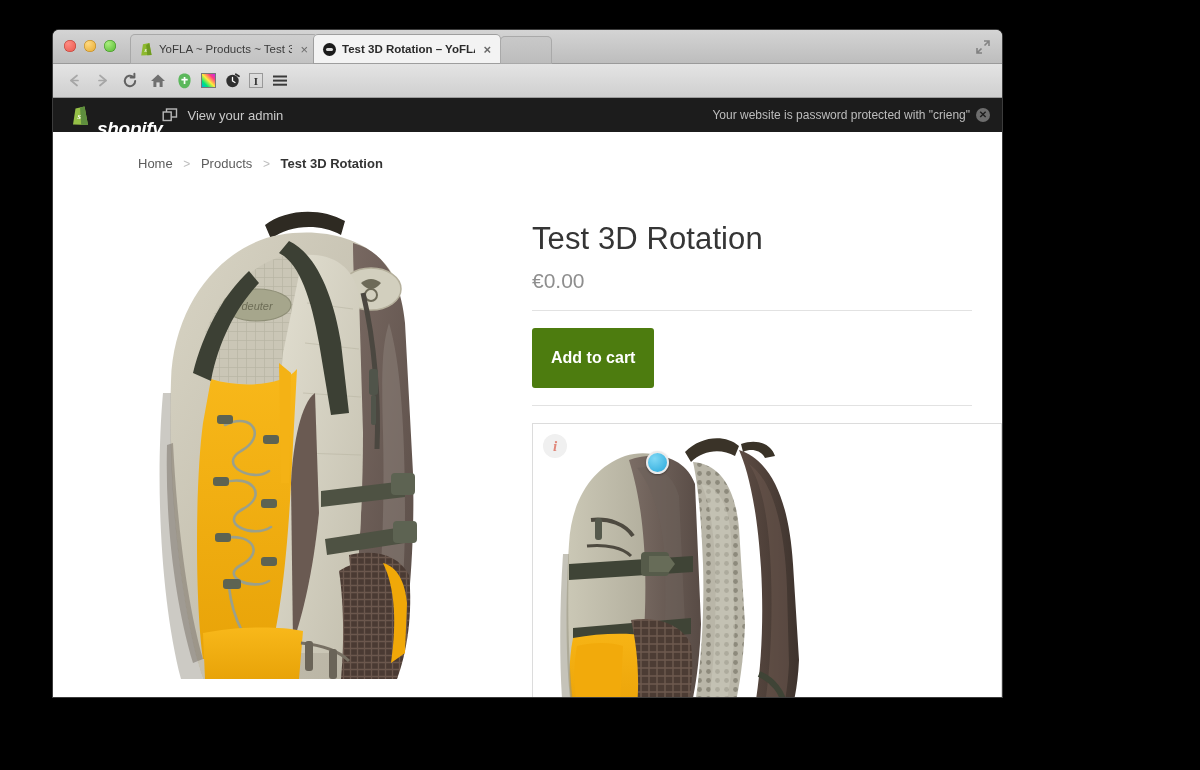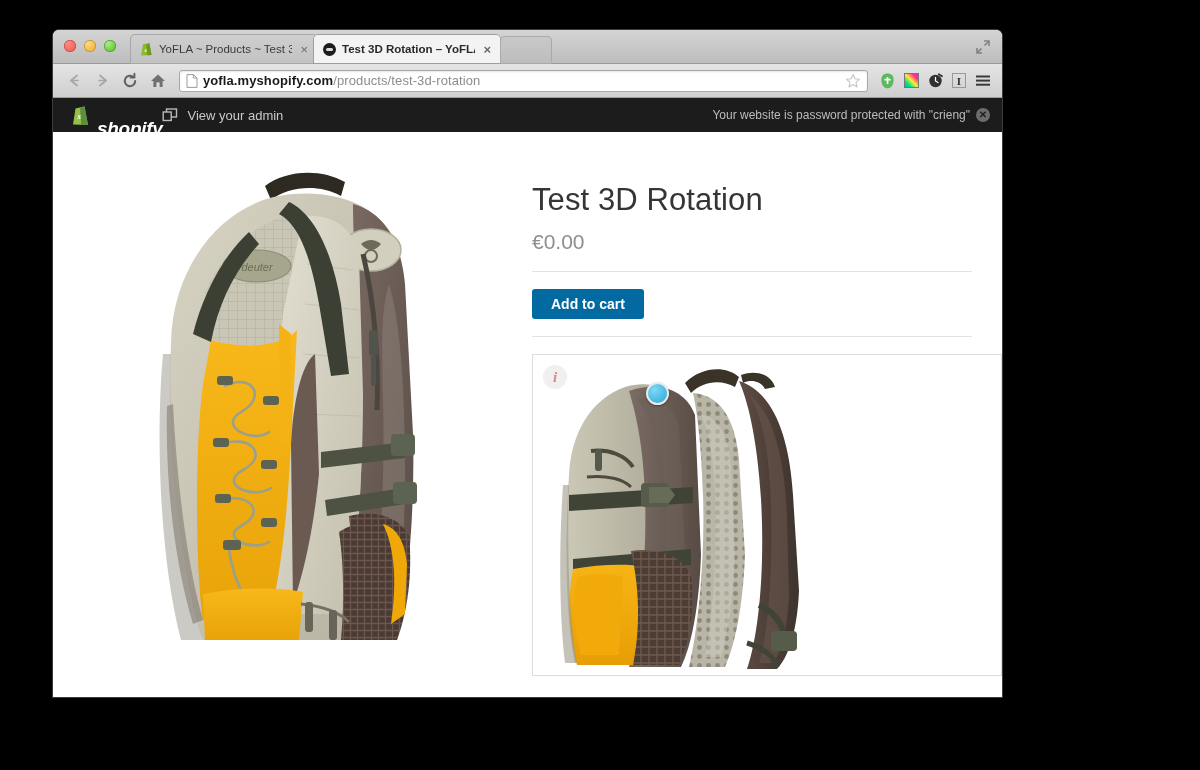--- a/index.html
+++ b/index.html
@@ -169,24 +169,24 @@
 
   #product-title {
     font-size: 31px; font-weight: normal; color: #353535;
     letter-spacing: .1px; margin-top: 38px;
   }
   #product-price {
     font-size: 21px; color: #8e8e8e; margin-top: 12px; font-weight: normal;
   }
   .hr { height: 1px; background: #e2e2e2; width: 440px; margin: 17px 0; }
   #add-to-cart {
-    background: #0369a1; color: #fff;
+    background: #4d7c0f; color: #fff;
     border: none; border-radius: 3px;
-    font-size: 14px; font-weight: bold;
-    padding: 7px 19px;
+    font-size: 16px; font-weight: bold;
+    padding: 21px 19px;
     cursor: pointer;
     font-family: "Liberation Sans", sans-serif;
   }
 
   #viewer-box {
     width: 470px; height: 322px;
     border: 1px solid #dcdcdc;
     position: relative; overflow: hidden;
     background: #fff;
   }
@@ -272,34 +272,20 @@
         <path d="M13.4 1.8 L13.4 5.6 L9.6 5.6" stroke="#3a3a3a" stroke-width="2" fill="none" stroke-linecap="round" stroke-linejoin="round"></path>
       </svg>
     </span>
     <span class="nav-btn">
       <svg width="18" height="18" viewBox="0 0 18 18">
         <path d="M9 2.6 L16 9 L13.6 9 L13.6 15 L4.4 15 L4.4 9 L2 9 Z" fill="#4d4d4d"></path>
         <rect x="7.4" y="10.4" width="3.2" height="4.6" fill="#e0e0e0"></rect>
       </svg>
     </span>
 
-    <div id="url-bar">
-      <span>
-        <svg width="12" height="14" viewBox="0 0 12 14">
-          <path d="M1 .6 h6.5 L11 4 v9.4 H1 Z" fill="#fff" stroke="#9a9a9a" stroke-width="1"></path>
-          <path d="M7.3 .8 L7.3 4 L10.8 4" fill="none" stroke="#9a9a9a" stroke-width="1"></path>
-        </svg>
-      </span>
-      <span id="url-text"><b>yofla.myshopify.com</b><span>/products/test-3d-rotation</span></span>
-      <span id="star-icon">
-        <svg width="16" height="16" viewBox="0 0 16 16">
-            <path d="M8 1.6 L9.9 5.8 L14.4 6.3 L11 9.4 L12 13.9 L8 11.6 L4 13.9 L5 9.4 L1.6 6.3 L6.1 5.8 Z" fill="none" stroke="#8a8a8a" stroke-width="1.1" stroke-linejoin="round"></path>
-          </svg>
-      </span>
-    </div>
 
     <span class="ext-icon">
       <svg width="17" height="18" viewBox="0 0 17 18">
         <path d="M8.5 1.5 C12.3 1.5 14.6 3.6 14.6 8 C14.6 12.8 12 16.3 8.5 16.3 C5 16.3 2.4 12.8 2.4 8 C2.4 3.6 4.7 1.5 8.5 1.5 Z" fill="#5cb85c"></path>
         <rect x="7.7" y="5" width="1.7" height="7" fill="#fff"></rect>
         <rect x="5.4" y="6.8" width="6.3" height="1.7" fill="#fff"></rect>
       </svg>
     </span>
     <span class="ext-icon">
       <svg width="17" height="17" viewBox="0 0 17 17">
@@ -360,20 +346,27 @@
     </div>
 
     <div id="admin-right">
       <span id="password-notice">Your website is password protected with "crieng"</span>
       <span id="admin-close-icon">✕</span>
     </div>
   </div>
 
   <div id="page">
 
+    <div id="breadcrumb">
+      <a href="#">Home</a>
+      <span class="sep">&gt;</span>
+      <a href="#">Products</a>
+      <span class="sep">&gt;</span>
+      <span class="current">Test 3D Rotation</span>
+    </div>
 
     <div id="product-grid">
 
       <div id="gallery-col">
         <div>
           <svg width="470" height="500" viewBox="0 0 470 500">
             <defs>
               <linearGradient id="tanA" x1="0" y1="0" x2="1" y2="1">
                 <stop offset="0%" stop-color="#d8d4c4"></stop>
                   <stop offset="100%" stop-color="#b5b0a0"></stop>

